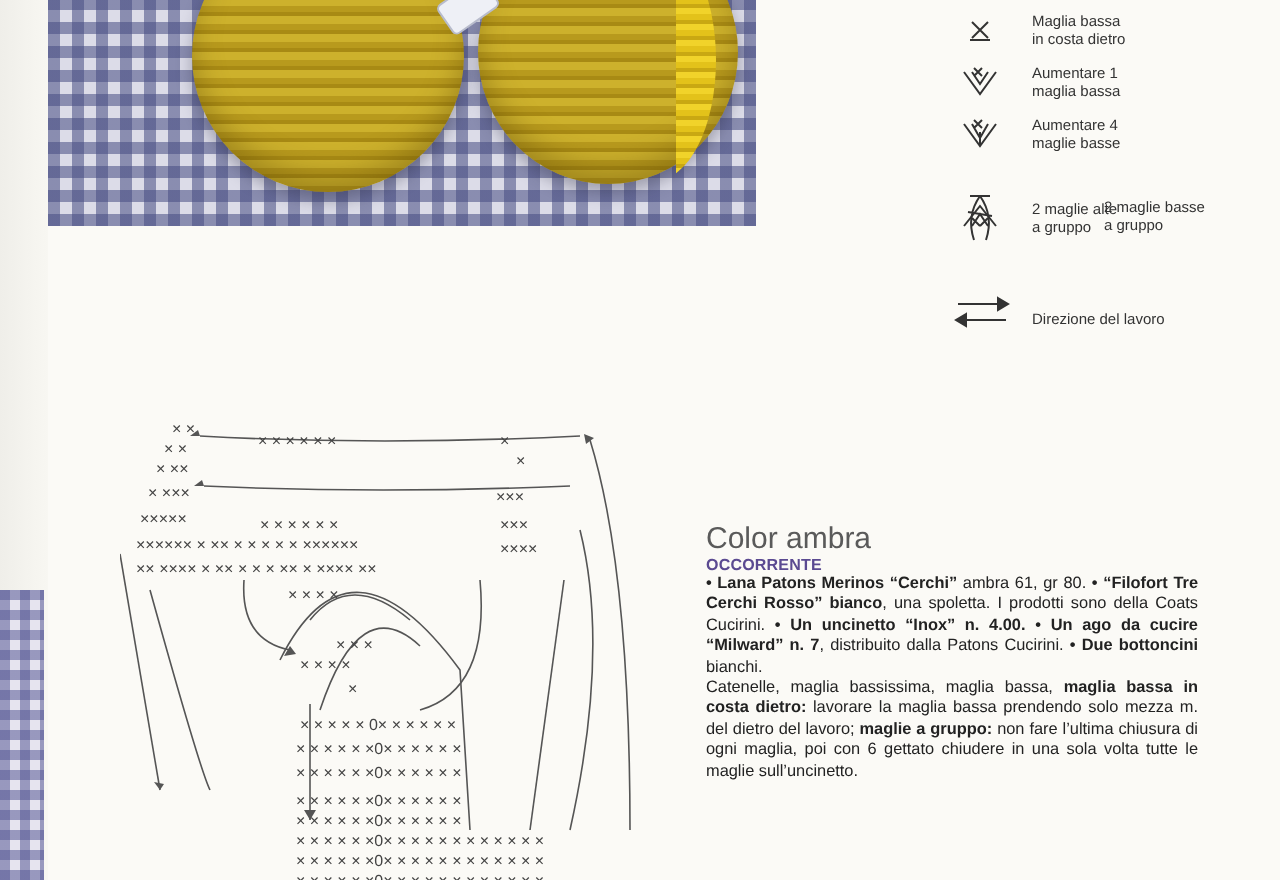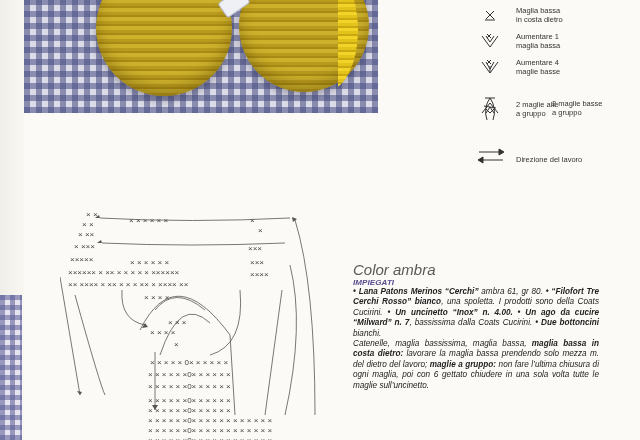--- a/index.html
+++ b/index.html
@@ -27,21 +27,21 @@
   .legend{position:absolute;left:470px;top:2px;width:170px;}
   .leg-row{position:absolute;left:0;display:flex;align-items:center;}
   .leg-icon{width:40px;height:22px;display:flex;justify-content:center;align-items:center;}
   .leg-text{font-size:7.5px;line-height:9px;color:#333;white-space:pre-line;margin-left:6px;}
   .leg-row svg{stroke:#333;fill:none;stroke-width:1;}
 
   .chart{position:absolute;left:60px;top:205px;width:270px;height:235px;}
   .chart svg{width:100%;height:100%;}
   .chart text{font-family:"Liberation Sans",sans-serif;font-size:8px;fill:#444;}
 
-  .article{position:absolute;left:353px;top:262px;width:246px;font-style:italic;}
+  .article{position:absolute;left:353px;top:262px;width:246px;}
   .art-title{font-size:15px;color:#5a5a5a;line-height:15px;font-weight:normal;}
   .sec-head{font-size:8px;font-weight:bold;color:#5b4a91;letter-spacing:.1px;margin-top:1px;}
   .body-text{font-size:8.2px;line-height:10.4px;color:#222;text-align:justify;}
   .body-text b{font-weight:bold;}
   .sec-gap{margin-top:11px;}
   .exec-head{position:absolute;left:353px;top:452px;font-size:8px;font-weight:bold;color:#5b4a91;}
 </style>
 </head>
 <body>
 
@@ -169,17 +169,17 @@
       <text x="88" y="208">×  ×  ×  ×  ×  ×0×  ×  ×  ×  ×  ×</text>
       <text x="88" y="218">×  ×  ×  ×  ×  ×0×  ×  ×  ×  ×  ×  ×  ×  ×  ×  ×  ×</text>
       <text x="88" y="228">×  ×  ×  ×  ×  ×0×  ×  ×  ×  ×  ×  ×  ×  ×  ×  ×  ×</text>
       <text x="88" y="238">×  ×  ×  ×  ×  ×0×  ×  ×  ×  ×  ×  ×  ×  ×  ×  ×  ×</text>
     </g>
   </svg>
 </div>
 
 <div class="article">
   <div class="art-title">Color ambra</div>
-  <div class="sec-head">IMPIEGATI</div>
-  <div class="body-text"><b>• Lana Patons Merinos “Cerchi”</b><span> ambra 61, gr 80. </span><b>• “Filofort Tre Cerchi Rosso” bianco</b><span>, una spoletta. I prodotti sono della Coats Cucirini. </span><b>• Un uncinetto “Inox” n. 4.00. • Un ago da cucire “Milward” n. 7</b><span>, bassissima dalla Coats Cucirini. </span><b>• Due bottoncini</b><span> bianchi.</span></div>
+  <div class="sec-head">OCCORRENTE</div>
+  <div class="body-text"><b>• Lana Patons Merinos “Cerchi”</b><span> ambra 61, gr 80. </span><b>• “Filofort Tre Cerchi Rosso” bianco</b><span>, una spoletta. I prodotti sono della Coats Cucirini. </span><b>• Un uncinetto “Inox” n. 4.00. • Un ago da cucire “Milward” n. 7</b><span>, distribuito dalla Patons Cucirini. </span><b>• Due bottoncini</b><span> bianchi.</span></div>
   <div class="body-text"><span>Catenelle, maglia bassissima, maglia bassa, </span><b>maglia bassa in costa dietro:</b><span> lavorare la maglia bassa prendendo solo mezza m. del dietro del lavoro; </span><b>maglie a gruppo:</b><span> non fare l’ultima chiusura di ogni maglia, poi con 6 gettato chiudere in una sola volta tutte le maglie sull’uncinetto.</span></div>
 </div>
 <div class="exec-head">ESECUZIONE</div>
 
 </body></html>

